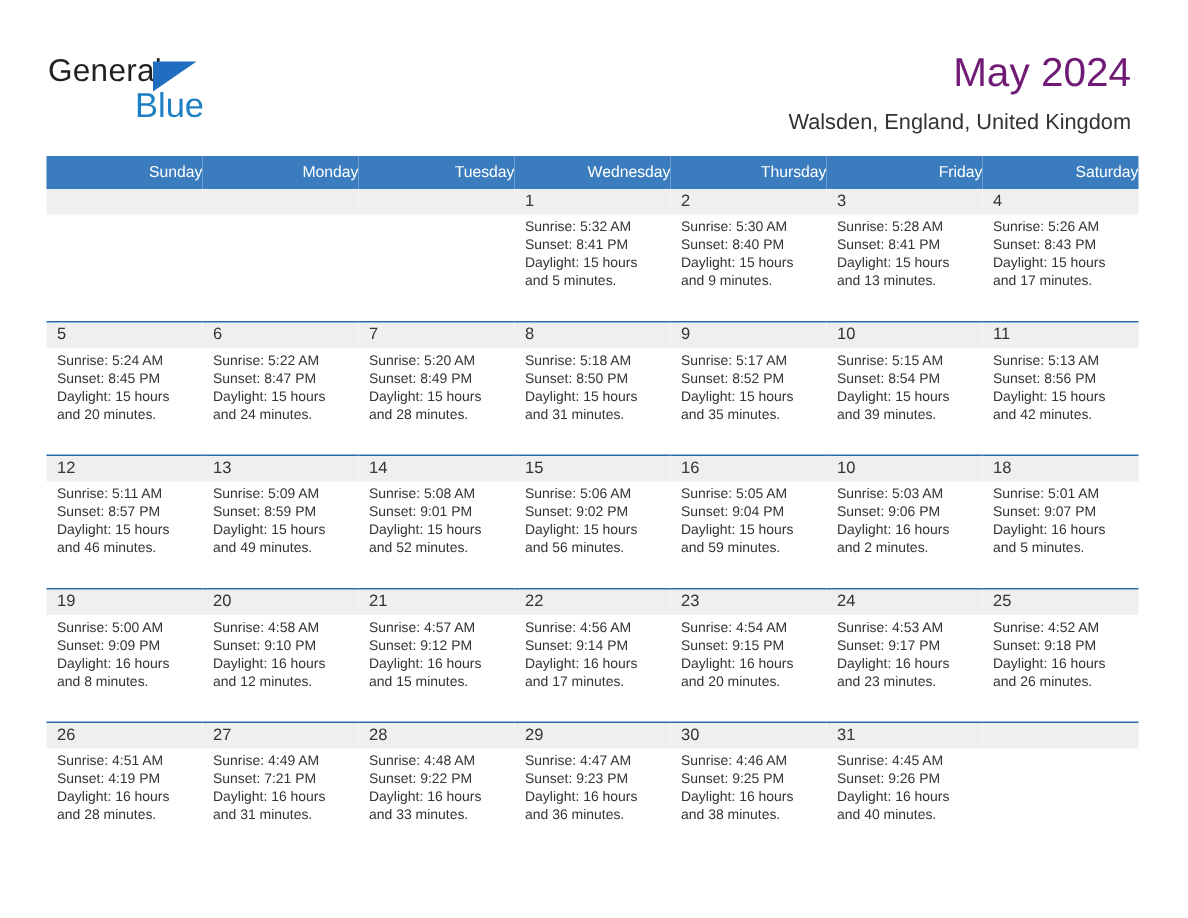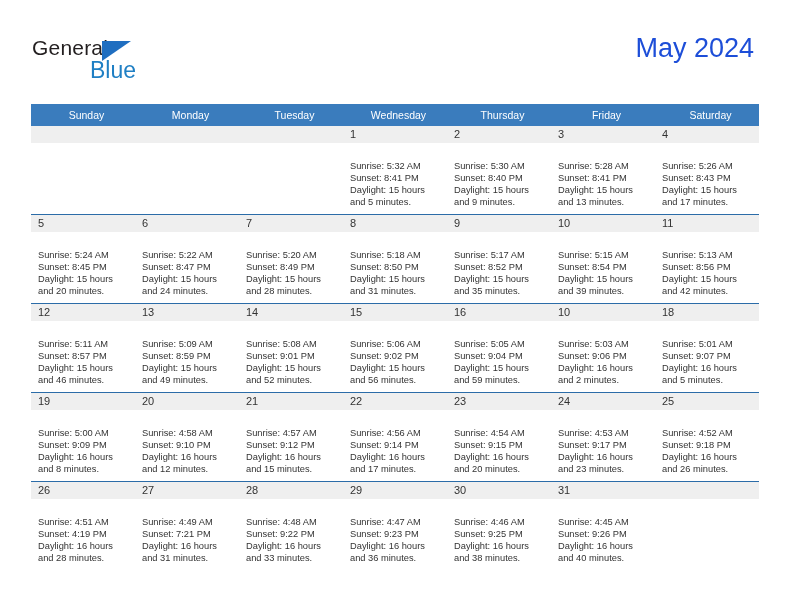--- a/index.html
+++ b/index.html
@@ -63,21 +63,21 @@
     font-family: "Liberation Sans", sans-serif;
   }
   .title-block {
     position: absolute;
     right: 38px;
     top: 32px;
     text-align: right;
   }
   .cal-title {
     font-size: 27px;
-    color: #1d4ed8;
+    color: #701a75;
     line-height: 32px;
     font-weight: normal;
     margin: 0;
     white-space: nowrap;
   }
   .cal-subtitle {
     font-size: 14.5px;
     color: #333333;
     line-height: 20px;
     margin: 8px 0 0 0;
@@ -91,21 +91,21 @@
     top: 104px;
     width: 728px;
     border-collapse: collapse;
     table-layout: fixed;
   }
   .calendar th {
     background: #3a7cbd;
     color: #ffffff;
     font-size: 10.5px;
     font-weight: normal;
-    text-align: center;
+    text-align: right;
     padding: 5px 0 5px 7px;
     height: 19px;
     box-sizing: border-box;
     border: none;
   }
   .calendar td {
     width: 104px;
     height: 88px;
     vertical-align: top;
     padding: 0;
@@ -120,21 +120,21 @@
     display: block;
     background: #efefef;
     height: 17px;
     line-height: 17px;
     padding-left: 7px;
     font-size: 11px;
     color: #333333;
     box-sizing: border-box;
   }
   .cell-body {
-    padding: 17px 6px 0 7px;
+    padding: 2px 6px 0 7px;
     font-size: 9.3px;
     line-height: 12.1px;
     color: #333333;
   }
   .cell-body div {
     white-space: nowrap;
   }
   td.empty .daynum {
     background: #efefef;
   }
@@ -147,20 +147,21 @@
   <div class="header">
 
     <div class="logo">
       <span class="logo-general">General</span>
       <span class="logo-tri"></span>
       <span class="logo-blue">Blue</span>
     </div>
 
     <div class="title-block">
       <h1 class="cal-title">May 2024</h1>
+      <div class="cal-subtitle">Walsden, England, United Kingdom</div>
     </div>
 
   </div>
 
   <table class="calendar">
     <thead>
       <tr id="weekday-row">
           <th>Sunday</th>
           <th>Monday</th>
           <th>Tuesday</th>

